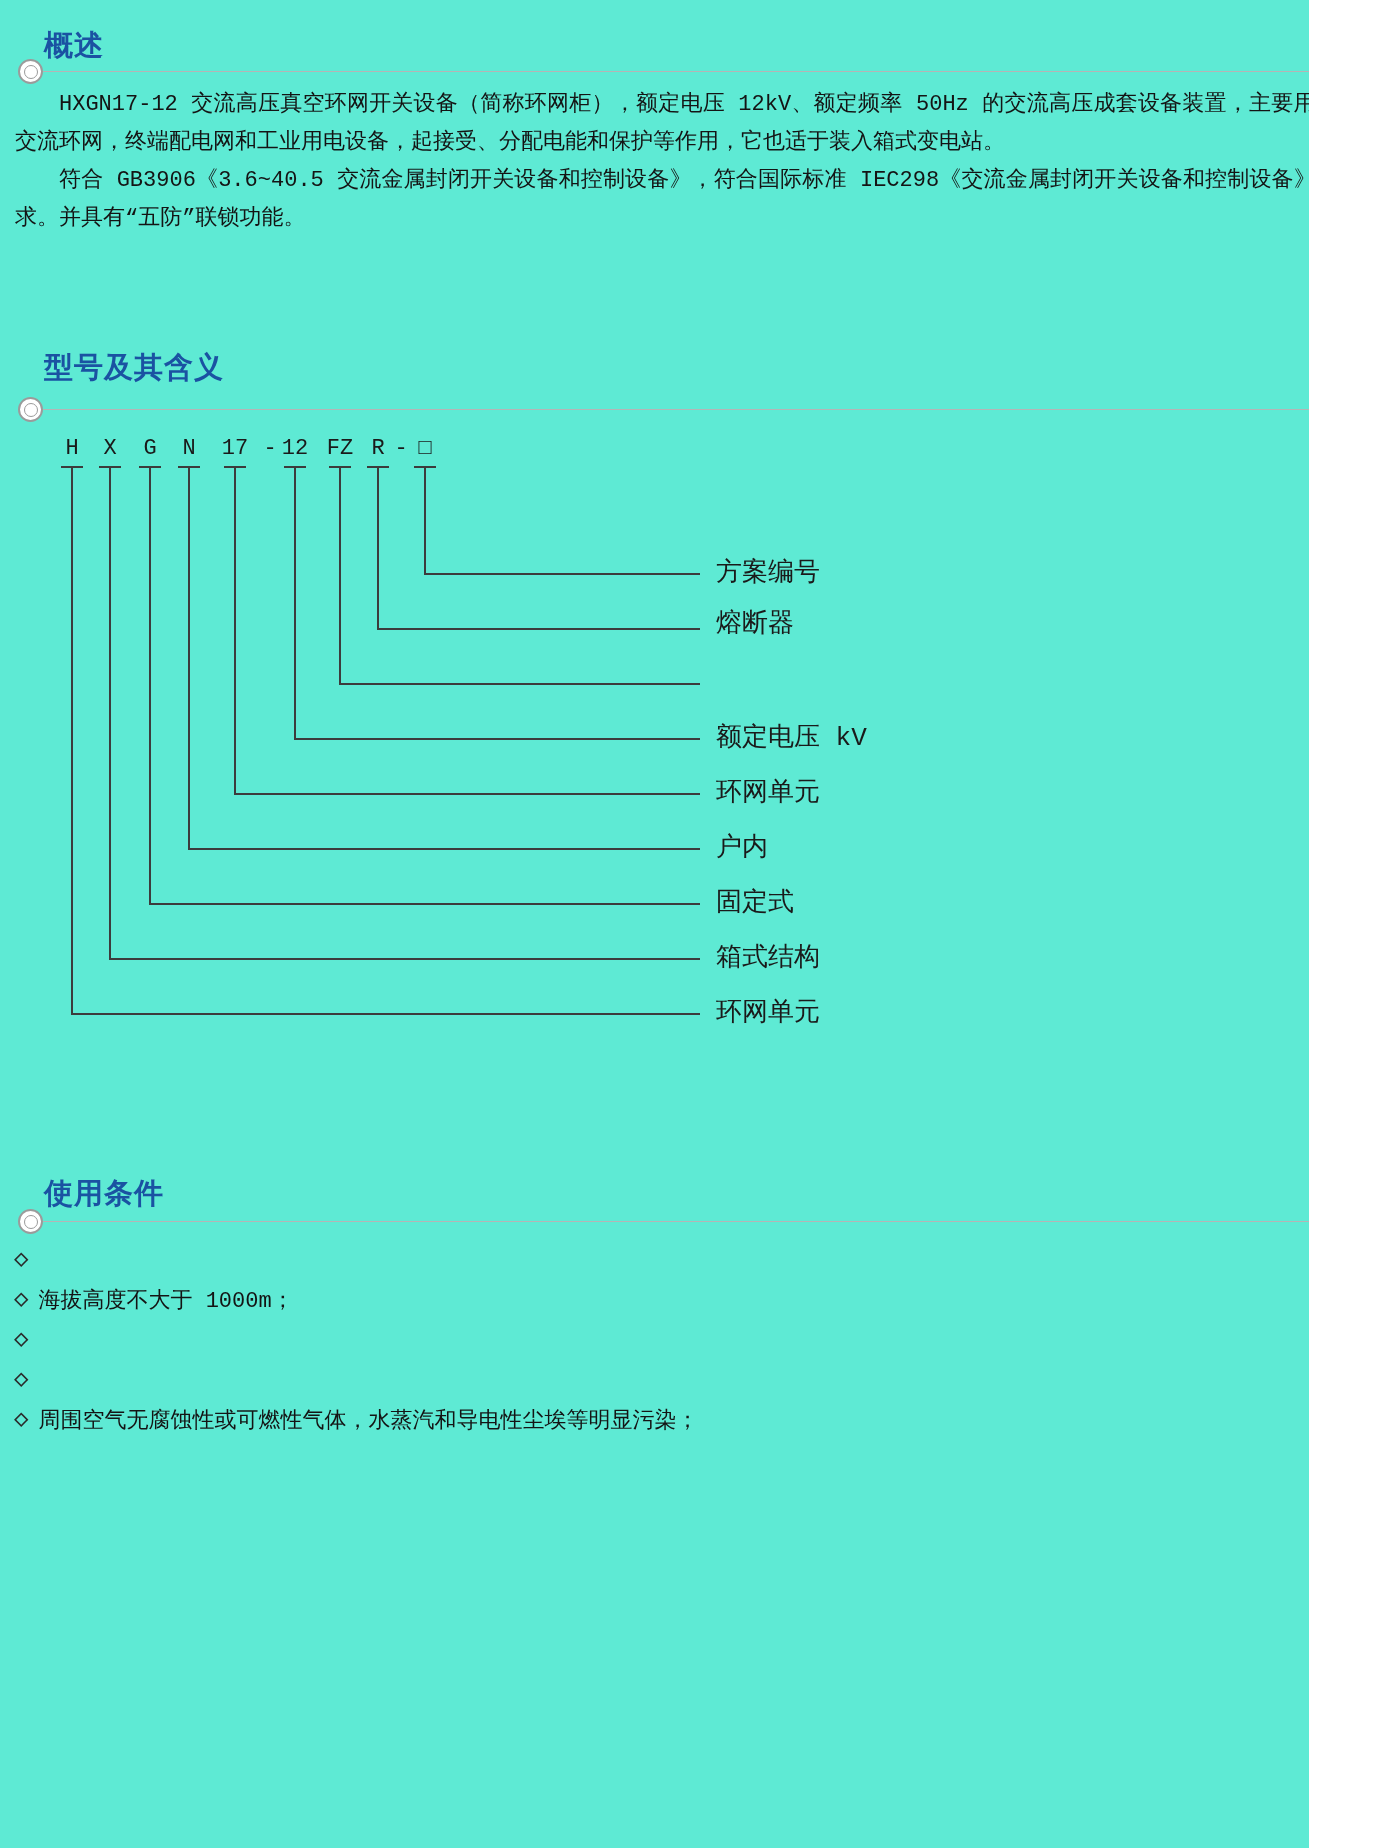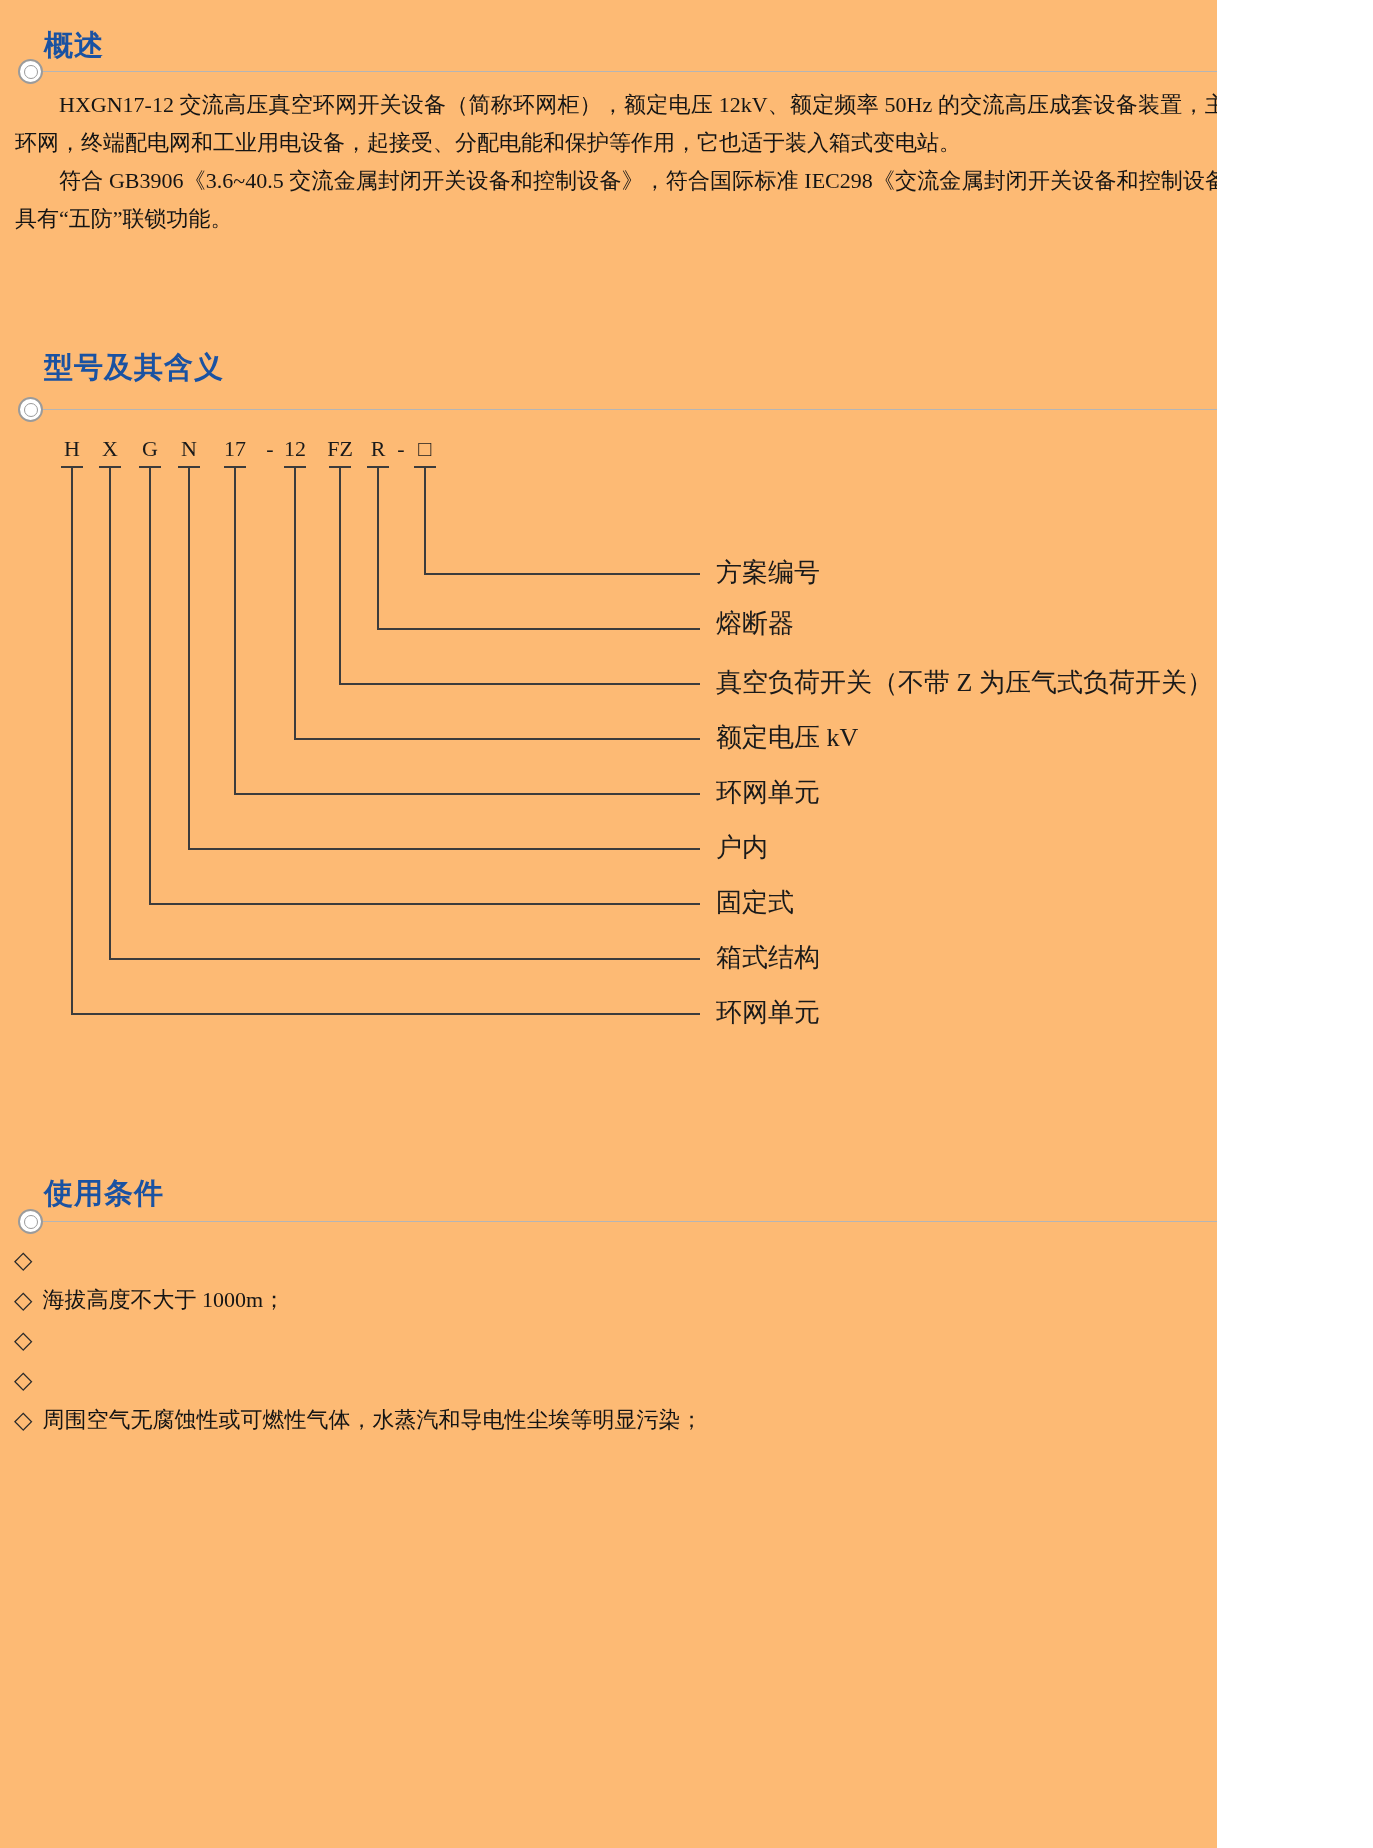--- a/index.html
+++ b/index.html
@@ -1,18 +1,18 @@
 <!DOCTYPE html>
 <html><head>
 <meta charset="utf-8">
 <style>
   html,body{margin:0;padding:0;background:#ffffff;}
   .page{
-    position:relative;width:1217px;height:1848px;background:#fdba74;
-    font-family:Liberation Serif, serif;color:#1a1a1a;overflow:hidden;
+    position:relative;width:1309px;height:1848px;background:#5eead4;
+    font-family:Liberation Mono, monospace;color:#1a1a1a;overflow:hidden;
   }
   
   .sec-title{
     position:absolute;left:44px;font-size:29px;font-weight:700;color:#1a52a2;
     letter-spacing:1px;white-space:nowrap;
   }
   .rule{position:absolute;left:30px;width:1318px;height:1px;background:#b5b5b5;}
   .ring{
     position:absolute;left:18px;width:21px;height:21px;border:2px solid #9b9b9b;
     border-radius:50%;background:#ffffff;z-index:2;display:flex;align-items:center;justify-content:center;
@@ -107,21 +107,20 @@
   <div class="hline" style="left:149px;top:903px;width:551px"></div>
 
   <div class="vline" style="left:109px;height:490px"></div>
   <div class="hline" style="left:109px;top:958px;width:591px"></div>
 
   <div class="vline" style="left:71px;height:545px"></div>
   <div class="hline" style="left:71px;top:1013px;width:629px"></div>
 
   <span class="dlabel" style="top:573px">方案编号</span>
   <span class="dlabel" style="top:624px">熔断器</span>
-  <span class="dlabel" style="top:683px">真空负荷开关（不带 Z 为压气式负荷开关）</span>
   <span class="dlabel" style="top:738px">额定电压 kV</span>
   <span class="dlabel" style="top:793px">环网单元</span>
   <span class="dlabel" style="top:848px">户内</span>
   <span class="dlabel" style="top:903px">固定式</span>
   <span class="dlabel" style="top:958px">箱式结构</span>
   <span class="dlabel" style="top:1013px">环网单元</span>
 
   <span class="sec-title" style="top:1174px">使用条件</span>
   <div class="rule" style="top:1221px"></div>
   <div class="ring" style="top:1209px">

